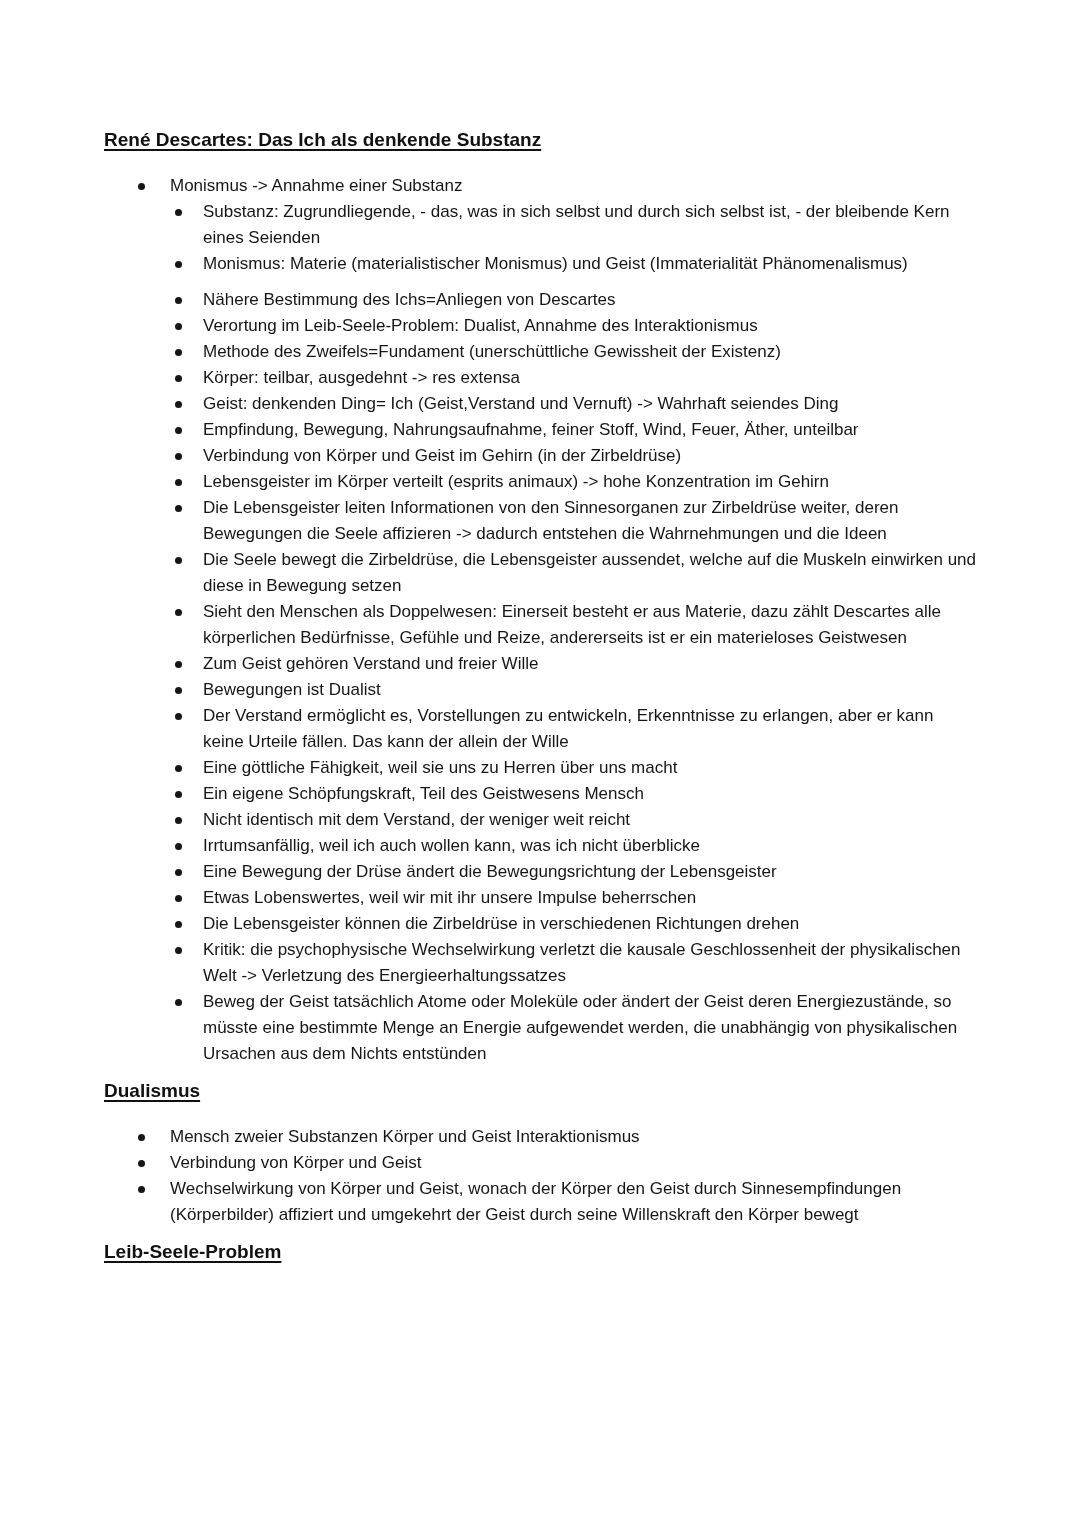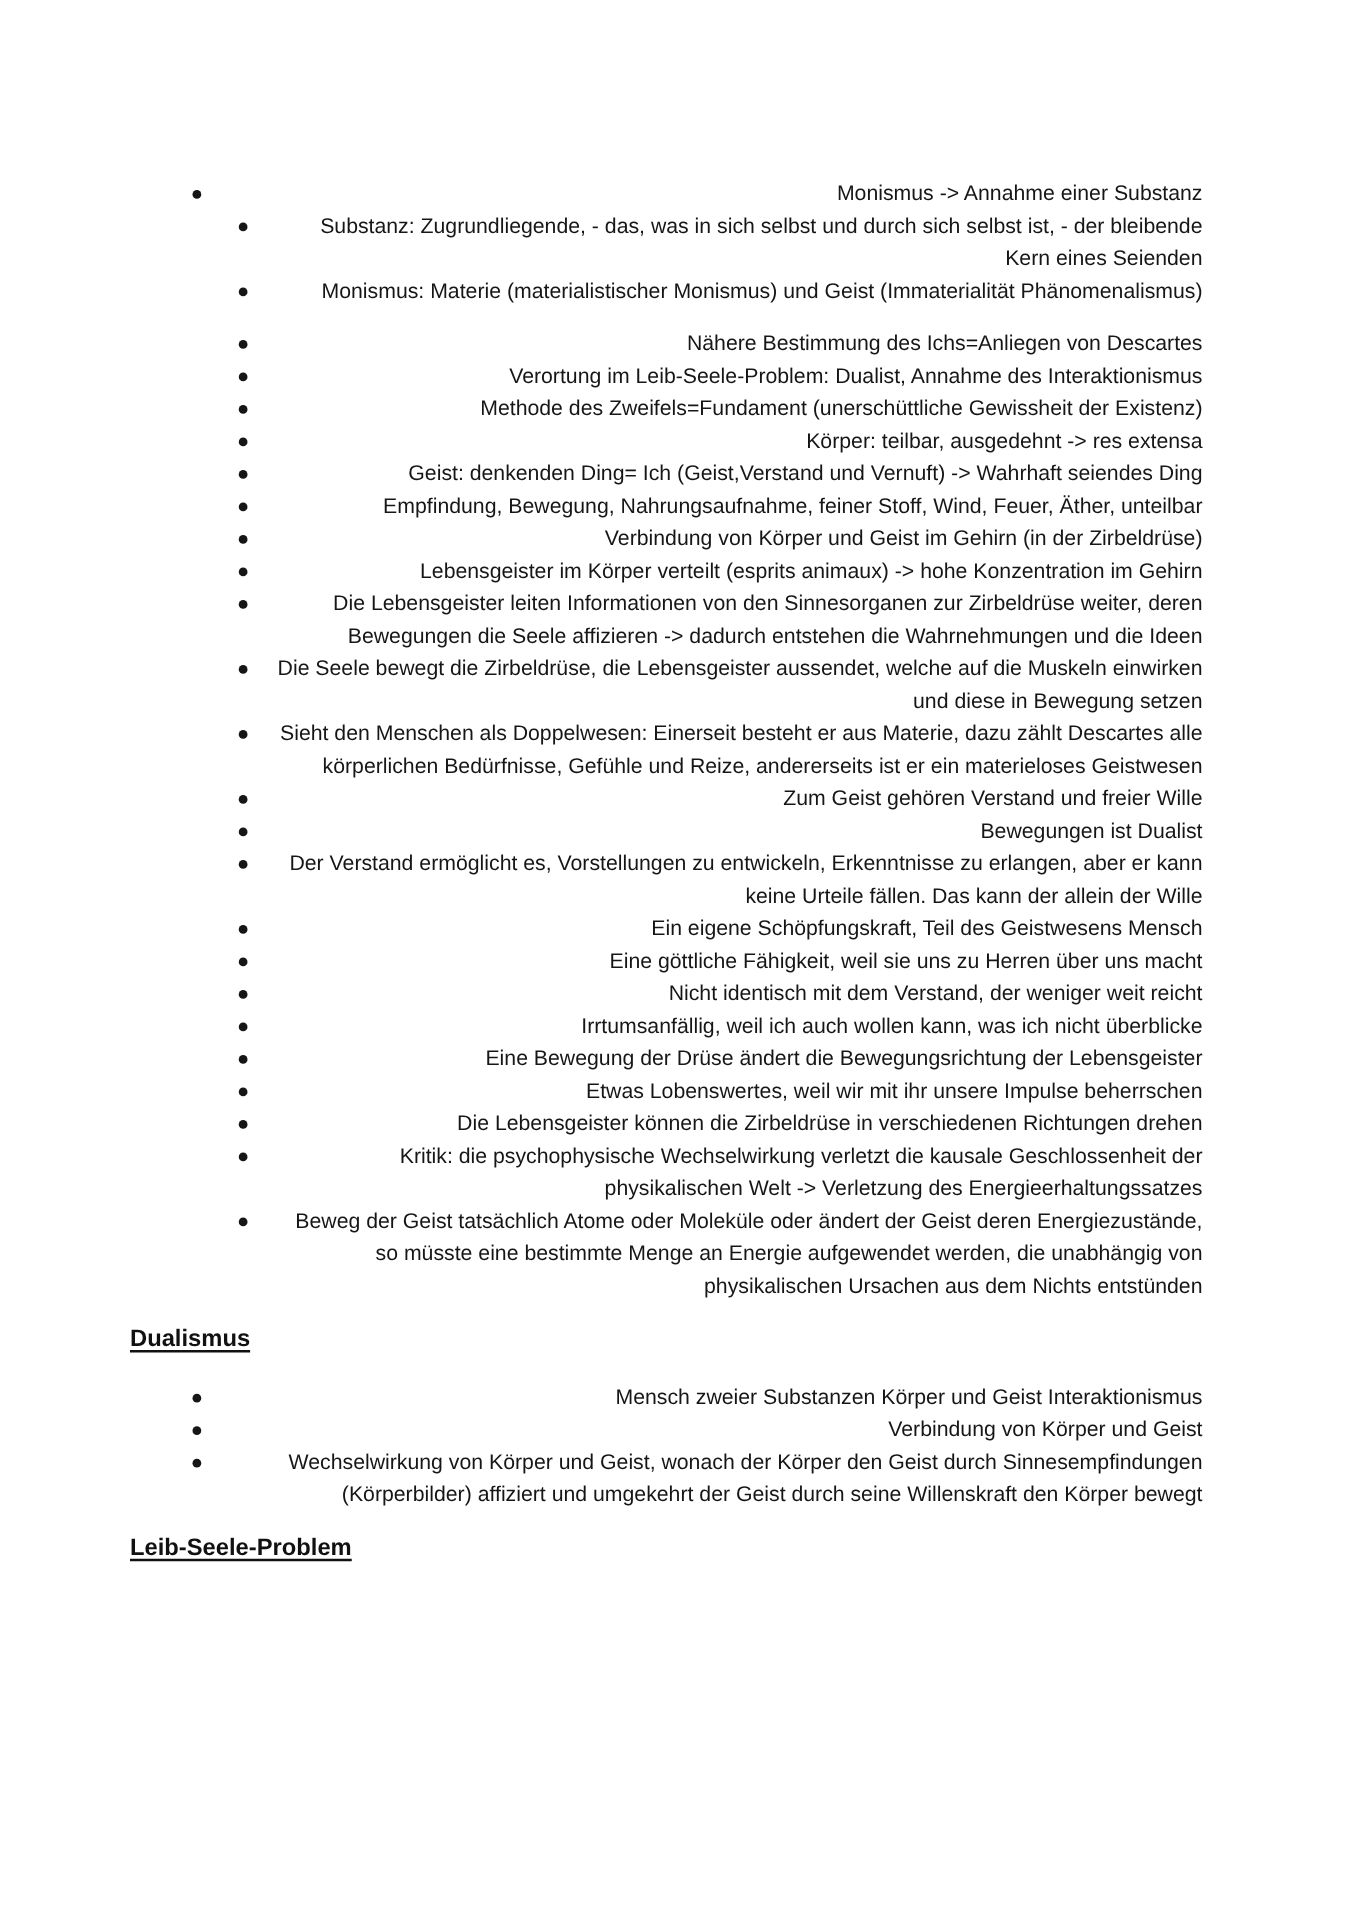--- a/index.html
+++ b/index.html
@@ -31,23 +31,22 @@
     font-size: 19px;
     line-height: 27px;
     font-weight: 700;
     text-decoration: underline;
     text-decoration-thickness: 2px;
     text-underline-offset: 3px;
     color: #111111;
   }
   .bullet-list {
     list-style: none;
-    margin: 16px;
+    margin: 0;
     padding: 0;
-    text-align: right;
   }
   .bullet-item {
     position: relative;
     font-size: 17px;
     line-height: 26px;
     color: #161616;
   }
   .bullet-item.level-1 { padding-left: 66px; }
   .bullet-item.level-2 { padding-left: 99px; }
   .bullet-dot {
@@ -60,20 +59,21 @@
   }
   .bullet-item.level-1 .bullet-dot { left: 34px; }
   .bullet-item.level-2 .bullet-dot { left: 71px; }
 </style>
 </head>
 <body>
 
 <main class="doc">
   <div id="sections-root">
   <section class="doc-section">
+    <h2 class="section-heading">René Descartes: Das Ich als denkende Substanz</h2>
     <ul class="bullet-list">
   <li class="bullet-item level-1">
     <span class="bullet-dot"></span>
     <span class="bullet-text">Monismus -&gt; Annahme einer Substanz</span>
   </li>
 
   <li class="bullet-item level-2">
     <span class="bullet-dot"></span>
     <span class="bullet-text">Substanz: Zugrundliegende, - das, was in sich selbst und durch sich selbst ist, - der bleibende Kern eines Seienden</span>
   </li>
@@ -152,26 +152,26 @@
     <span class="bullet-text">Bewegungen ist Dualist</span>
   </li>
 
   <li class="bullet-item level-2">
     <span class="bullet-dot"></span>
     <span class="bullet-text">Der Verstand ermöglicht es, Vorstellungen zu entwickeln, Erkenntnisse zu erlangen, aber er kann keine Urteile fällen. Das kann der allein der Wille</span>
   </li>
 
   <li class="bullet-item level-2">
     <span class="bullet-dot"></span>
+    <span class="bullet-text">Eine göttliche Fähigkeit, weil sie uns zu Herren über uns macht</span>
+  </li>
+
+  <li class="bullet-item level-2">
+    <span class="bullet-dot"></span>
     <span class="bullet-text">Ein eigene Schöpfungskraft, Teil des Geistwesens Mensch</span>
-  </li>
-
-  <li class="bullet-item level-2">
-    <span class="bullet-dot"></span>
-    <span class="bullet-text">Eine göttliche Fähigkeit, weil sie uns zu Herren über uns macht</span>
   </li>
 
   <li class="bullet-item level-2">
     <span class="bullet-dot"></span>
     <span class="bullet-text">Nicht identisch mit dem Verstand, der weniger weit reicht</span>
   </li>
 
   <li class="bullet-item level-2">
     <span class="bullet-dot"></span>
     <span class="bullet-text">Irrtumsanfällig, weil ich auch wollen kann, was ich nicht überblicke</span>

